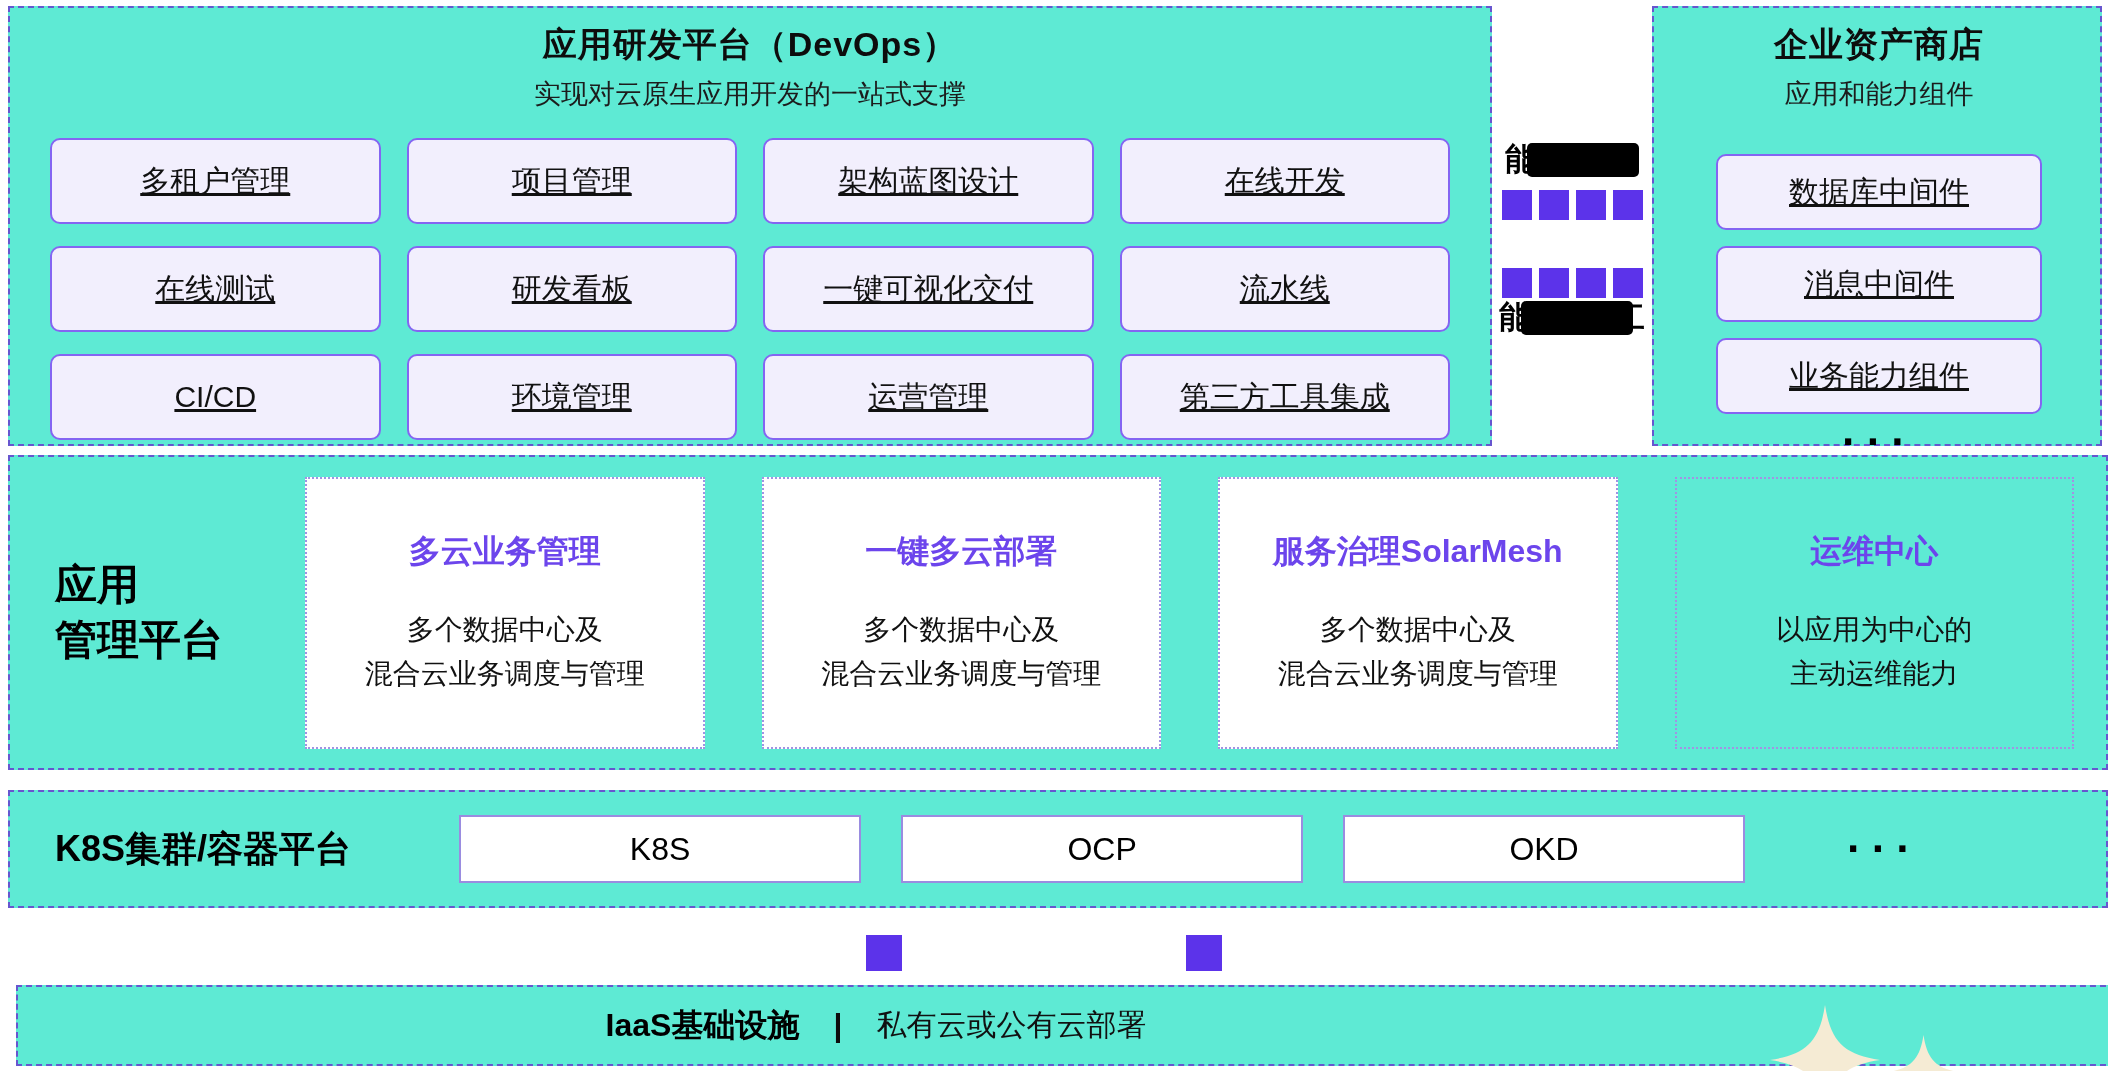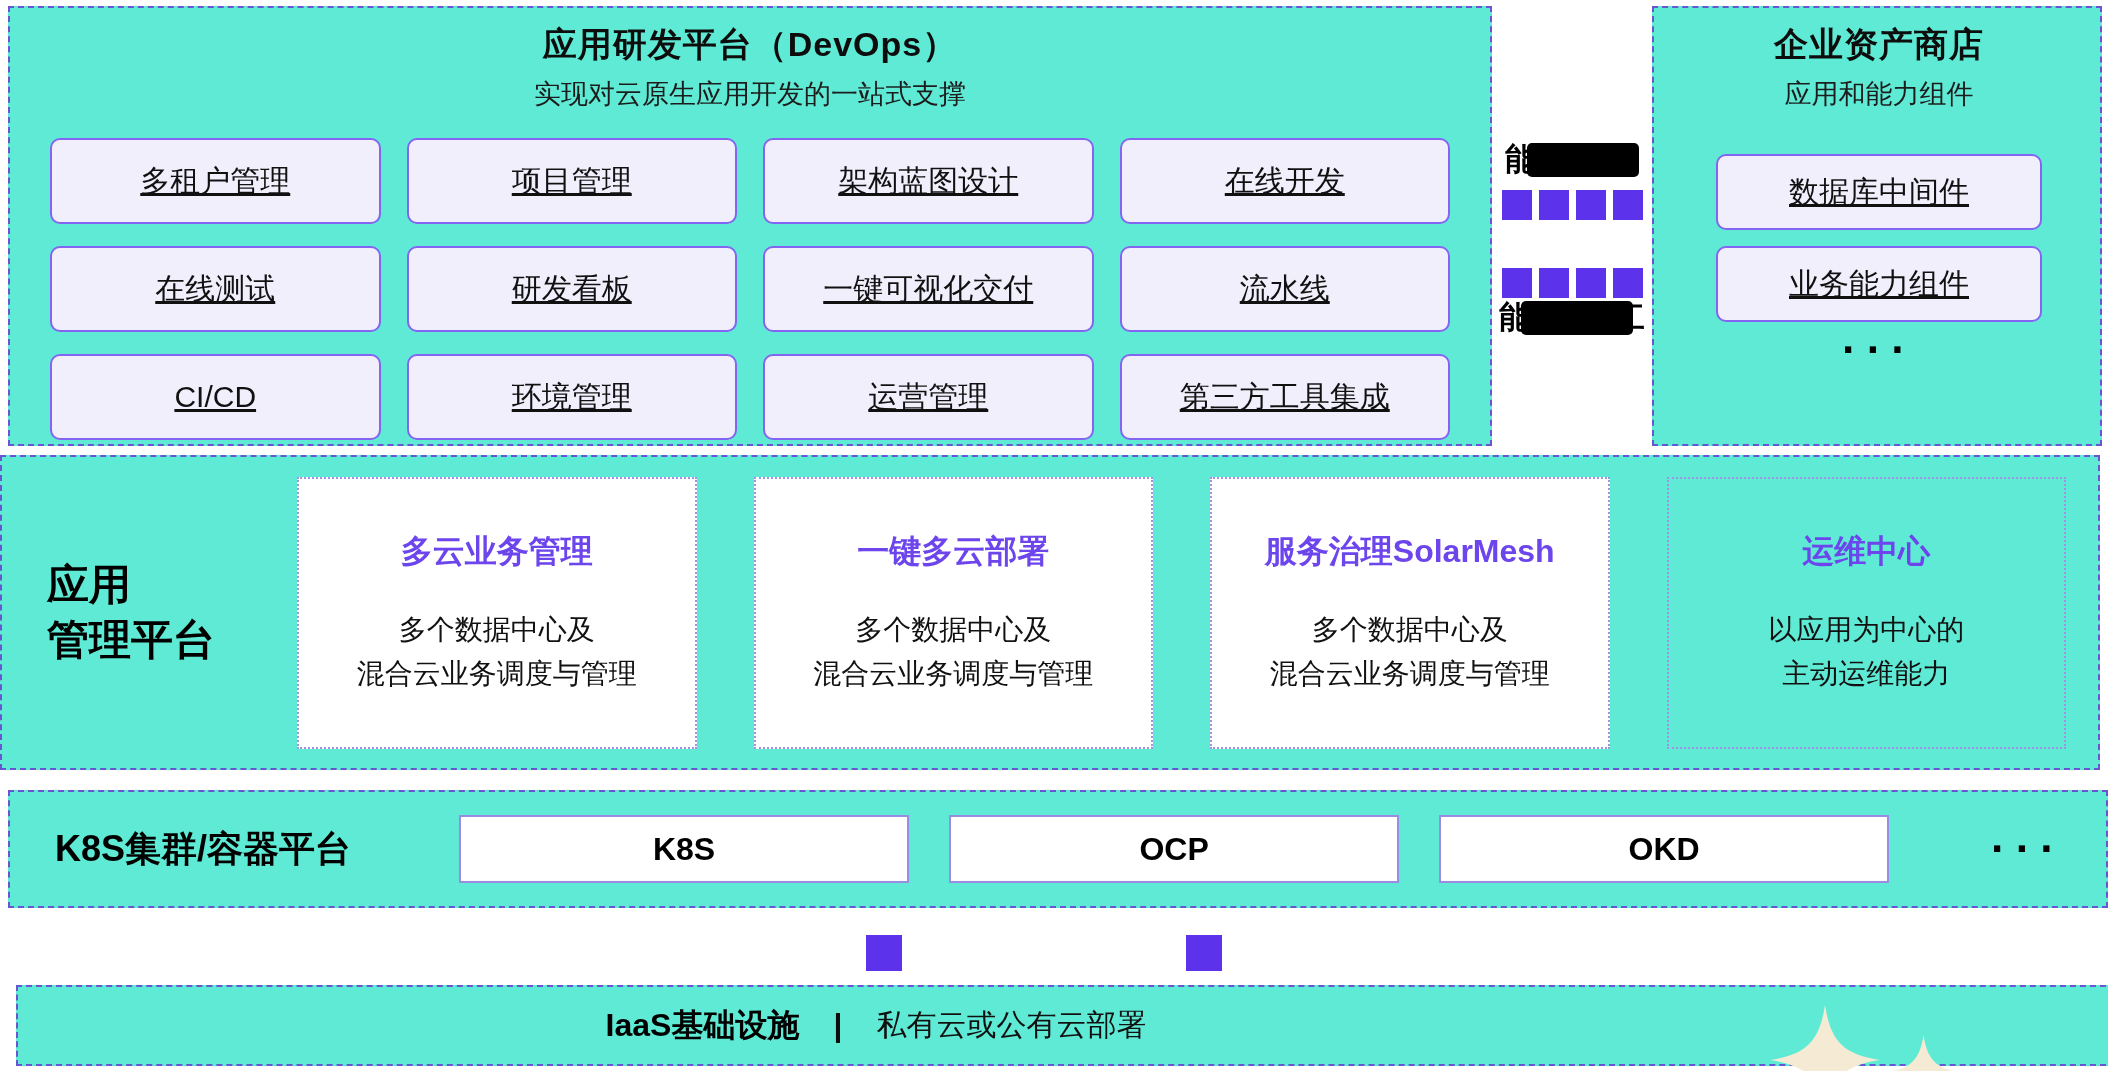--- a/index.html
+++ b/index.html
@@ -38,44 +38,44 @@
   .redacted-row { position:relative; display:flex; align-items:center; height:40px; }
   .redacted-prefix { font-size:32px; font-weight:bold; color:#000; z-index:0; }
   .redacted-bar { width:112px; height:34px; background:#000; border-radius:5px; margin-left:-10px; z-index:1; }
   .redacted-suffix { font-size:30px; font-weight:bold; color:#000; margin-left:-18px; z-index:0; }
   .dash-arrow { display:flex; gap:7px; margin-top:10px; }
   .dash-arrow .seg { width:30px; height:30px; background:#5c33ea; }
   .bridge-gap { height:38px; }
 
   
   .band2 {
-    position:absolute; left:0; top:455px; width:2100px; height:315px;
+    position:absolute; left:8px; top:455px; width:2100px; height:315px;
     display:flex; align-items:center; padding:0 32px 0 45px;justify-content:center;
   }
   .band2-label { width:212px; font-size:42px; font-weight:bold; line-height:1.3; color:#000; }
   .cards { flex:1; display:flex; gap:57px; margin-left:38px; }
   .card {
     flex:1; height:272px; background:#ffffff; border:2px dotted #a193e3;
     display:flex; flex-direction:column; align-items:center; justify-content:center;
     text-align:center; padding:10px;
   }
   .card--plain { background:transparent; }
   .card-title { font-size:32px; font-weight:bold; color:#6c45ec; margin-bottom:34px; }
   .card-desc { font-size:28px; line-height:1.55; color:#111; }
 
   
   .band3 {
     position:absolute; left:8px; top:790px; width:2100px; height:118px;
     display:flex; align-items:center; padding:0 40px 0 45px;
   }
   .band3-label { font-size:36px; font-weight:bold; color:#000; margin-right:108px; white-space:nowrap; }
   .plain-box {
-    width:450px; height:68px; background:#ffffff; border:2px solid #9a8ce0;
+    width:402px; height:68px; background:#ffffff; border:2px solid #9a8ce0;
     display:flex; align-items:center; justify-content:center;
-    font-size:32px; font-weight:bold; color:#000; margin-right:40px;
+    font-size:32px; font-weight:normal; color:#000; margin-right:40px;
   }
   .band3 .dots { margin-top:0; margin-left:62px; }
 
   
   .connector { position:absolute; width:36px; height:36px; background:#5c33ea; top:935px; }
   .connector.c1 { left:866px; }
   .connector.c2 { left:1186px; }
 
   
   .band4 {
@@ -138,20 +138,21 @@
         <span class="redacted-bar"></span>
         <span class="redacted-suffix" data-bind="bridge.bottom.visible_suffix">工</span>
       </div>
     </div>
 
     <div class="dashed-box asset-box">
       <div class="big-title" data-bind="asset_store.title">企业资产商店</div>
       <div class="sub-title" data-bind="asset_store.subtitle">应用和能力组件</div>
       <div class="asset-list">
         <div class="pill" data-bind="asset_store.items.0">数据库中间件</div>
+        <div class="pill" data-bind="asset_store.items.1">消息中间件</div>
         <div class="pill" data-bind="asset_store.items.2">业务能力组件</div>
       </div>
       <div class="dots" data-bind="asset_store.more">···</div>
     </div>
   </div>
 
   <div class="dashed-box band2">
     <div class="band2-label" data-bind="app_mgmt.label">应用
 管理平台</div>
     <div class="cards">

